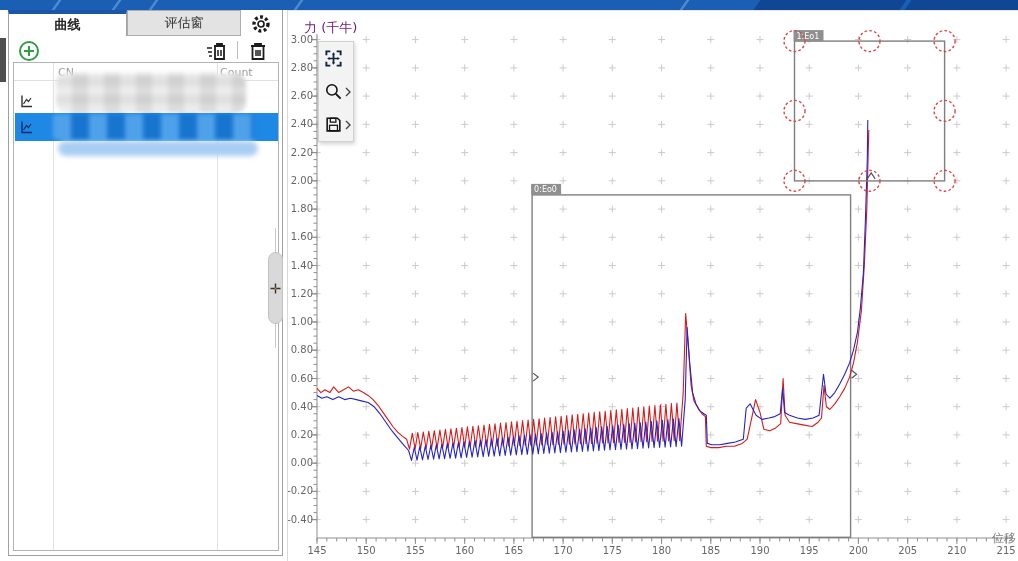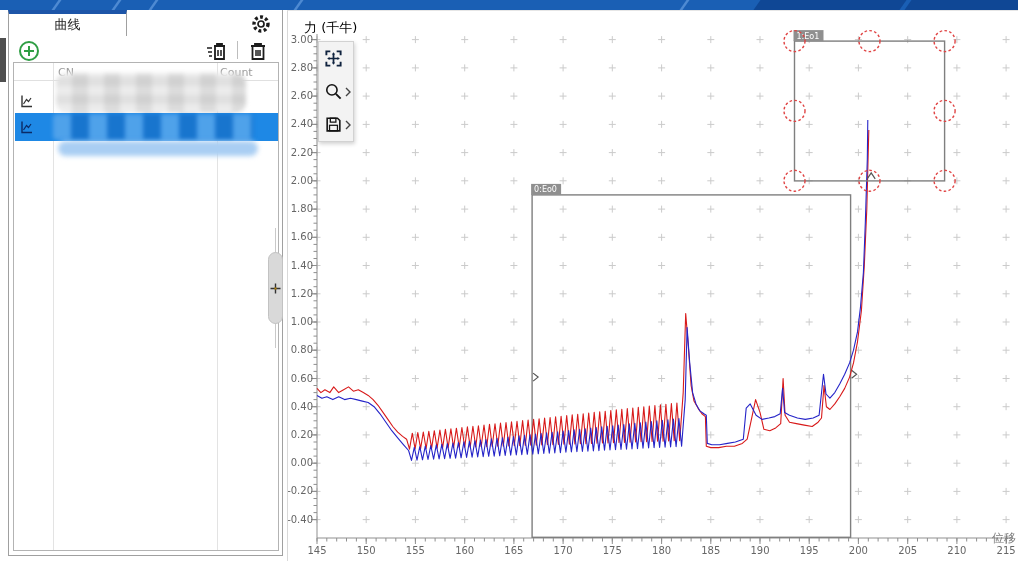--- a/index.html
+++ b/index.html
@@ -13,21 +13,21 @@
   .top-band .darkseg{position:absolute;top:-2px;height:14px;background:var(--top-bar-dark);transform:skewX(-35deg);}
   .left-notch{position:absolute;left:0;top:38px;width:6px;height:44px;background:#4f4f4f;}
 
   
   .sidebar{position:absolute;left:8px;top:10px;width:275px;height:546px;background:#fff;
            border:1px solid #a0a0a0;border-top:none;}
   .tabs{position:absolute;left:-1px;top:0;width:277px;height:26px;}
   .tab{position:absolute;top:0;height:26px;display:flex;align-items:center;justify-content:center;
        font-size:13px;color:#222;cursor:pointer;}
   .tab.active{left:0;width:119px;background:#fff;border:1px solid #a0a0a0;border-bottom:none;
-              border-top:4px solid var(--accent-tab);font-weight:normal;}
+              border-top:4px solid var(--accent-tab);font-weight:bold;}
   .tab.inactive{left:119px;width:114px;background:#e3e3e3;border:1px solid #adadad;color:#333;}
   .gear-btn{position:absolute;left:241px;top:3px;width:24px;height:24px;border:none;background:transparent;padding:0;cursor:pointer;}
   .side-toolbar{position:absolute;left:0;top:28px;width:100%;height:26px;}
   .tool-btn{position:absolute;border:none;background:transparent;padding:0;cursor:pointer;width:24px;height:24px;}
   .vdiv{position:absolute;left:228px;top:3px;width:1px;height:18px;background:#bdbdbd;}
 
   .ctable{position:absolute;left:4px;top:52px;width:266px;height:489px;border:1px solid #b3b3b3;background:#fff;}
   .col-line{position:absolute;top:0;bottom:0;width:1px;background:#e3e3e3;}
   .thead{position:absolute;left:0;top:0;width:100%;height:18px;border-bottom:1px solid #e0e0e0;
          font-size:11px;color:#9a9a9a;}
@@ -48,21 +48,21 @@
     background:var(--redacted-light-blue);filter:blur(2.5px);}
 
   
   .split-line{position:absolute;left:275px;top:228px;width:1px;height:120px;background:#c9c9c9;}
   .splitter{position:absolute;left:268px;top:252px;width:15px;height:72px;border-radius:8px;
             background:#d9d9d9;border:1px solid #c2c2c2;cursor:col-resize;display:flex;align-items:center;justify-content:center;}
 
   
   .chart-panel{position:absolute;left:287px;top:10px;width:731px;height:551px;background:#fff;
                border-left:1px solid #d9d9d9;border-top:1px solid #e6e6e6;overflow:hidden;}
-  .y-title{position:absolute;left:16px;top:8px;font-size:13px;color:#000000;}
+  .y-title{position:absolute;left:16px;top:8px;font-size:13px;color:#701a75;}
   .x-title{position:absolute;left:704px;top:507px;font-size:12px;color:#7c7c7c;white-space:nowrap;margin-top:12px;}
   .chart-toolbar{position:absolute;left:30px;top:30px;width:36px;background:#f3f3f3;
                  border:1px solid #d2d2d2;box-shadow:1px 2px 4px rgba(0,0,0,.18);}
   .cbtn{position:relative;display:block;width:34px;height:33px;border:none;background:transparent;padding:0;cursor:pointer;}
   .cbtn svg.main{position:absolute;left:5px;top:7px;}
   .cbtn svg.chev{position:absolute;right:2px;top:12px;}
 
   svg text.tick{font-size:10px;fill:#666;font-family:"DejaVu Sans","Liberation Sans",sans-serif;}
   svg text.wtag{font-size:8px;fill:#fff;font-family:"DejaVu Sans","Liberation Sans",sans-serif;}
 </style>
@@ -79,20 +79,23 @@
     <div class="stripe" style="left:683px"></div>
     <div class="darkseg" style="left:757px;width:146px"></div>
     <div class="darkseg" style="left:908px;width:115px"></div>
   </div>
   <div class="left-notch"></div>
 
   <div class="sidebar">
     <div class="tabs">
       <div class="tab active">
         <span>曲线</span>
+      </div>
+      <div class="tab inactive">
+        <span>评估窗</span>
       </div>
       <button class="gear-btn" title="">
         <svg width="22" height="22" viewBox="0 0 22 22">
           <circle cx="11" cy="11" r="7" fill="none" stroke="#1c1c1c" stroke-width="3.4" stroke-dasharray="2.9 2.4"></circle>
           <circle cx="11" cy="11" r="3" fill="none" stroke="#1c1c1c" stroke-width="1.7"></circle>
         </svg>
       </button>
     </div>
 
     <div class="side-toolbar">

